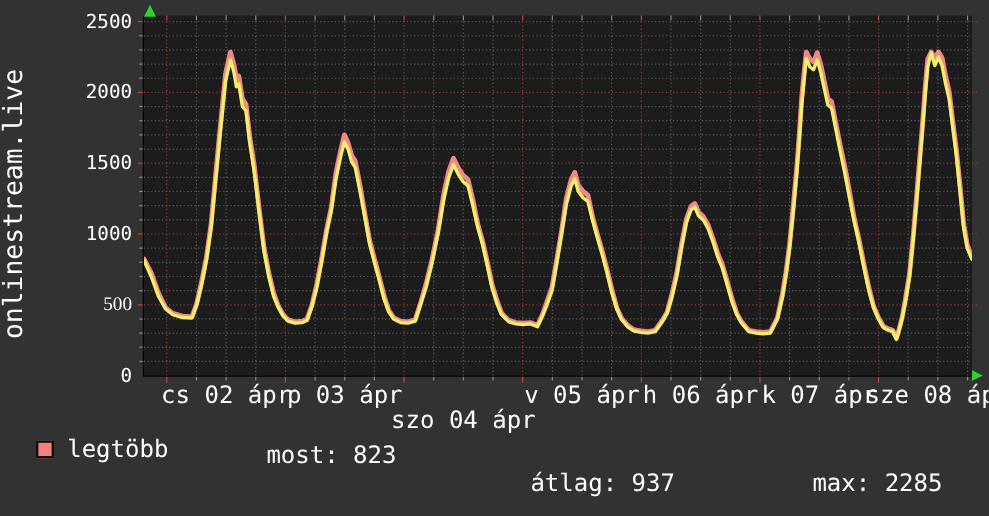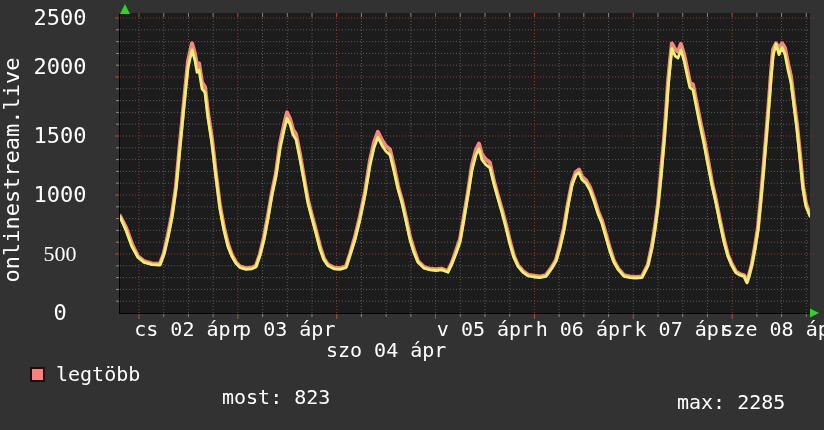--- a/index.html
+++ b/index.html
@@ -1,19 +1,19 @@
 <!DOCTYPE html>
 <html><head>
 <meta charset="utf-8">
 <style>
   html,body{margin:0;padding:0;background:#323232;}
   .stage{position:relative;width:824px;height:430px;background:#323232;overflow:hidden;
          font-family:"DejaVu Sans Mono","Liberation Mono",monospace;color:#ffffff;}
   svg{position:absolute;left:0;top:0;}
-  .ylabel{position:absolute;width:100px;text-align:center;font-size:22px;line-height:22px;white-space:pre;}
+  .ylabel{position:absolute;width:100px;text-align:right;font-size:16px;line-height:22px;white-space:pre;}
   .xlabel{position:absolute;width:160px;text-align:center;font-size:20px;line-height:22px;white-space:pre;}
   .vtitle{position:absolute;left:-138px;top:158px;width:300px;height:24px;text-align:center;
           font-size:22px;line-height:24px;transform:rotate(-90deg);}
   .legend-row{position:absolute;left:30px;height:22px;display:flex;align-items:center;}
   .swatch{display:inline-block;width:11px;height:11px;border:2px solid #111111;margin-right:11px;}
   .ltext{font-size:20px;line-height:22px;white-space:pre;}
   .stat{position:absolute;font-size:20px;line-height:22px;white-space:pre;}
 </style>
 </head>
 <body>
@@ -167,34 +167,35 @@
       <g clip-path="url(#pc)">
         <polyline points="120.0,215.8 126.0,227.4 132.0,244.0 138.0,256.4 144.0,261.1 152.0,263.4 160.0,263.8 164.0,252.8 168.0,234.5 172.0,214.5 176.0,186.2 180.0,142.5 184.0,101.2 188.0,61.1 192.0,43.4 195.0,54.0 197.0,65.8 199.0,63.4 202.0,82.3 205.0,87.0 208.0,113.0 212.0,138.9 216.0,174.3 220.0,206.2 224.0,227.4 228.0,244.0 232.0,255.2 236.0,262.3 240.0,266.4 246.0,268.2 252.0,267.6 255.9,265.8 260.0,254.0 264.0,236.9 268.0,215.7 272.0,192.1 276.0,173.2 280.0,143.7 284.0,124.8 287.0,112.4 290.0,118.9 293.0,129.5 296.0,134.2 300.0,154.3 304.0,177.9 308.0,200.3 312.0,215.7 316.1,231.0 320.0,246.3 324.0,258.7 328.0,264.6 333.9,267.6 340.0,268.2 346.0,266.4 350.0,254.0 355.0,236.9 359.9,216.8 365.0,192.1 370.0,160.2 374.0,142.5 377.9,131.9 382.0,140.1 385.9,146.0 390.0,149.6 394.0,166.1 398.0,186.2 402.0,200.3 406.0,218.0 410.0,236.9 414.0,249.9 418.0,261.1 424.0,267.0 429.9,268.8 436.0,269.3 442.0,268.8 447.9,271.1 452.0,262.3 455.9,251.1 460.0,239.3 463.9,216.8 468.0,192.1 472.0,164.9 476.0,149.6 479.0,143.7 481.9,154.3 486.0,159.6 489.9,162.6 494.0,181.4 497.9,195.6 502.0,209.8 506.0,225.1 510.0,241.6 514.0,256.4 518.0,265.2 523.0,271.1 528.0,274.6 533.9,275.8 540.0,276.4 546.0,275.2 551.9,267.0 556.0,259.9 559.9,245.2 564.0,227.4 567.9,203.8 572.0,182.6 575.9,172.0 579.0,169.6 582.0,176.7 586.0,180.3 590.0,187.3 593.9,197.9 598.0,210.9 601.9,220.4 606.0,234.5 610.0,248.7 614.0,261.1 618.0,268.2 624.0,275.2 629.9,276.4 636.0,277.0 642.0,276.4 647.9,264.6 652.0,245.2 654.9,227.4 658.0,203.8 661.0,172.0 663.9,140.1 666.0,113.0 668.0,82.3 670.0,61.1 671.9,43.4 675.0,49.3 678.0,51.6 680.9,44.0 684.0,54.0 687.0,68.2 689.9,82.3 693.0,84.7 696.0,100.0 700.0,120.1 704.0,138.9 708.0,160.2 712.0,182.6 716.0,200.3 720.0,220.4 724.0,239.3 728.0,255.2 732.0,264.6 736.0,271.7 740.1,274.1 744.0,275.2 747.0,281.7 749.0,275.2 752.0,263.4 755.0,246.3 758.0,227.4 761.0,196.8 764.1,160.2 767.0,124.8 769.0,100.0 771.0,72.9 773.1,49.3 776.0,43.4 779.0,48.1 782.1,43.4 785.0,48.1 788.0,63.4 791.0,76.4 794.0,101.2 797.0,124.8 800.0,154.3 803.0,186.2 806.0,203.8 810.0,214.5" fill="none" stroke="#f08983" stroke-width="4" stroke-linejoin="round" stroke-linecap="round"></polyline>
         <polyline points="120.0,216.9 126.0,230.4 132.0,246.9 138.0,257.5 144.0,262.3 152.0,264.6 160.0,265.0 164.0,254.0 168.0,237.5 172.0,217.4 176.0,189.1 180.0,147.8 184.0,106.5 188.0,67.6 192.0,49.9 195.0,60.5 197.0,72.3 199.0,69.9 202.0,88.8 205.0,92.3 208.0,118.3 212.0,144.3 216.0,177.3 220.0,209.2 224.0,230.4 228.0,246.9 232.0,256.4 236.0,263.4 240.0,267.6 246.0,269.3 252.0,268.8 255.9,267.0 260.0,255.2 264.0,239.8 268.0,218.6 272.0,195.0 276.0,176.1 280.0,149.0 284.0,130.1 287.0,118.3 290.0,124.2 293.0,134.8 296.0,139.5 300.0,159.6 304.0,180.8 308.0,203.3 312.0,218.6 316.1,233.9 320.0,249.3 324.0,259.9 328.0,265.8 333.9,268.8 340.0,269.3 346.0,267.6 350.0,255.2 355.0,239.8 359.9,219.8 365.0,195.0 370.0,165.5 374.0,147.8 377.9,137.2 382.0,145.4 385.9,151.3 390.0,154.9 394.0,171.4 398.0,189.1 402.0,203.3 406.0,221.0 410.0,239.8 414.0,252.8 418.0,262.3 424.0,268.2 429.9,269.9 436.0,270.5 442.0,269.9 447.9,272.3 452.0,263.4 455.9,254.0 460.0,242.2 463.9,219.8 468.0,195.0 472.0,170.2 476.0,154.9 479.0,149.0 481.9,159.6 486.0,164.9 489.9,167.9 494.0,184.4 497.9,198.5 502.0,212.7 506.0,228.0 510.0,244.6 514.0,257.5 518.0,266.4 523.0,272.3 528.0,275.8 533.9,277.0 540.0,277.6 546.0,276.4 551.9,268.2 556.0,261.1 559.9,248.1 564.0,230.4 567.9,206.8 572.0,185.6 575.9,174.9 579.0,172.6 582.0,179.7 586.0,183.2 590.0,190.3 593.9,200.9 598.0,213.9 601.9,223.3 606.0,237.5 610.0,251.6 614.0,262.3 618.0,269.3 624.0,276.4 629.9,277.6 636.0,278.2 642.0,277.6 647.9,265.8 652.0,248.1 654.9,230.4 658.0,206.8 661.0,177.3 663.9,145.4 666.0,118.3 668.0,88.8 670.0,67.6 671.9,48.7 675.0,55.8 678.0,58.1 680.9,49.9 684.0,60.5 687.0,74.6 689.9,87.6 693.0,90.0 696.0,105.3 700.0,125.4 704.0,144.3 708.0,165.5 712.0,185.6 716.0,203.3 720.0,223.3 724.0,242.2 728.0,256.4 732.0,265.8 736.0,272.9 740.1,275.2 744.0,276.4 747.0,282.9 749.0,276.4 752.0,264.6 755.0,249.3 758.0,230.4 761.0,199.7 764.1,165.5 767.0,130.1 769.0,105.3 771.0,79.4 773.1,55.8 776.0,44.0 779.0,54.6 782.1,47.5 785.0,54.6 788.0,69.9 791.0,82.9 794.0,106.5 797.0,130.1 800.0,159.6 803.0,189.1 806.0,206.8 810.0,216.2" fill="none" stroke="#f1ef6b" stroke-width="2.8" stroke-linejoin="round" stroke-linecap="round"></polyline>
       </g>
     </svg>
   <div id="ylabels">
       <div class="ylabel" style="left: 10px; top: 302px;">0</div>
       <div class="ylabel" style="left: 10px; top: 243px; font-family: Liberation Serif, serif;">500</div>
       <div class="ylabel" style="left: 10px; top: 184px;">1000</div>
       <div class="ylabel" style="left: 10px; top: 125px;">1500</div>
-      <div class="ylabel" style="left: 10px; top: 56px;">2000</div>
+      <div class="ylabel" style="left: 10px; top: 66px;">2000</div>
       <div class="ylabel" style="left: 10px; top: 7px;">2500</div>
     </div>
   <div id="xlabels">
       <div class="xlabel" style="left: 108.428px; top: 318px;">cs 02 ápr</div>
       <div class="xlabel" style="left: 207.286px; top: 318px;">p 03 ápr</div>
       <div class="xlabel" style="left: 306.142px; top: 316px; margin-top: 23px;">szo 04 ápr</div>
       <div class="xlabel" style="left: 405px; top: 318px;">v 05 ápr</div>
       <div class="xlabel" style="left: 503.856px; top: 318px;">h 06 ápr</div>
       <div class="xlabel" style="left: 602.713px; top: 318px;">k 07 ápr</div>
       <div class="xlabel" style="left: 701.571px; top: 318px;">sze 08 ápr</div>
     </div>
   <div class="vtitle">onlinestream.live</div>
 
   <div class="legend-row" style="top:363px;">
     <span class="swatch" id="sw0" style="background: rgb(248, 128, 126);"></span>
     <span class="ltext">legtöbb</span>
   </div>
 
-  <div class="stat" style="left:222px;top:386px;"><span>most:</span> <span>823</span></div>
+  <div class="stat" style="left:222px;top:368px;"><span>most:</span> <span>823</span></div>
+  <div class="stat" style="left:442px;top:391px;"><span>átlag:</span> <span>937</span></div>
   <div class="stat" style="left:677px;top:391px;"><span>max:</span> <span>2285</span></div>
 </div>
 
 </body></html>

